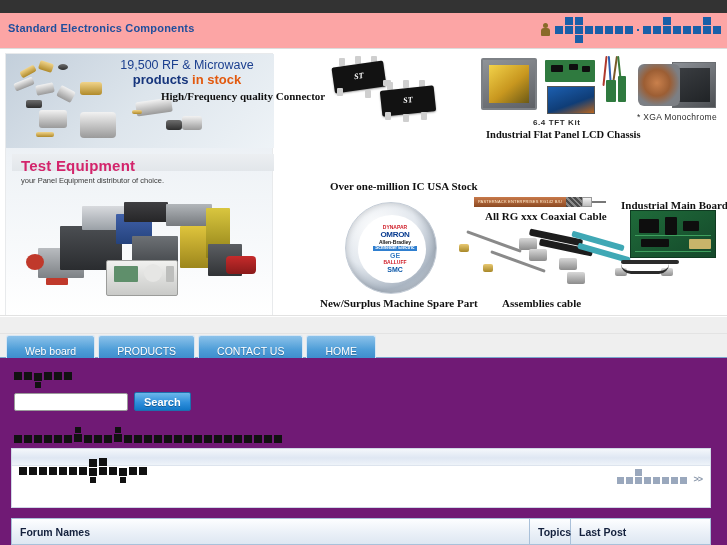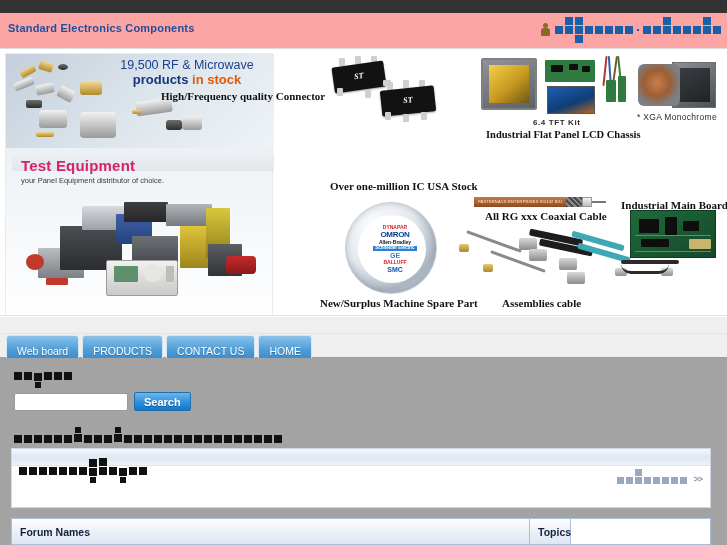--- a/index.html
+++ b/index.html
@@ -229,34 +229,34 @@
   }
 
   
   .navwrap {
     position: absolute; left: 0; top: 334px; width: 727px; height: 24px;
     background: #efefef;
     border-bottom: 1px solid #7aa7cf;
   }
   .tabs { position: absolute; left: 6px; top: 1px; display: flex; gap: 3px; }
   .tab {
-    height: 31px; padding: 0 10px;
+    height: 31px; padding: 0 18px;
     display: flex; align-items: center; justify-content: center;
     font-size: 10.5px; color: #ffffff;
     background: linear-gradient(180deg,#8cc2ea 0%,#4f9ed8 45%,#2f7fc4 100%);
     border: 1px solid #d6e6f4; border-bottom: none;
     border-radius: 3px 3px 0 0;
     white-space: nowrap; cursor: pointer;
     text-shadow: 0 1px 0 rgba(0,0,0,.25);
   }
 
   
   .content {
     position: absolute; left: 0; top: 358px; width: 727px; height: 187px;
-    background: #a3a3a3;
+    background: #701a75;
   }
   .sect-title { position: absolute; left: 14px; top: 8px; }
   .sect-title .tofu { background: #111; }
 
   .searchrow {
     position: absolute; left: 14px; top: 34px;
     display: flex; align-items: center; gap: 6px;
   }
   .search-input {
     width: 114px; height: 18px;
@@ -848,16 +848,17 @@
           </span>
           <span class="more-link">&gt;&gt;</span>
         </div>
       </div>
     </div>
 
     <div class="ftable">
       <div class="ftable-head">
         <div class="fth c1">Forum Names</div>
         <div class="fth c2">Topics</div>
+        <div class="fth c3">Last Post</div>
       </div>
     </div>
   </div>
 </div>
 
 </body></html>

